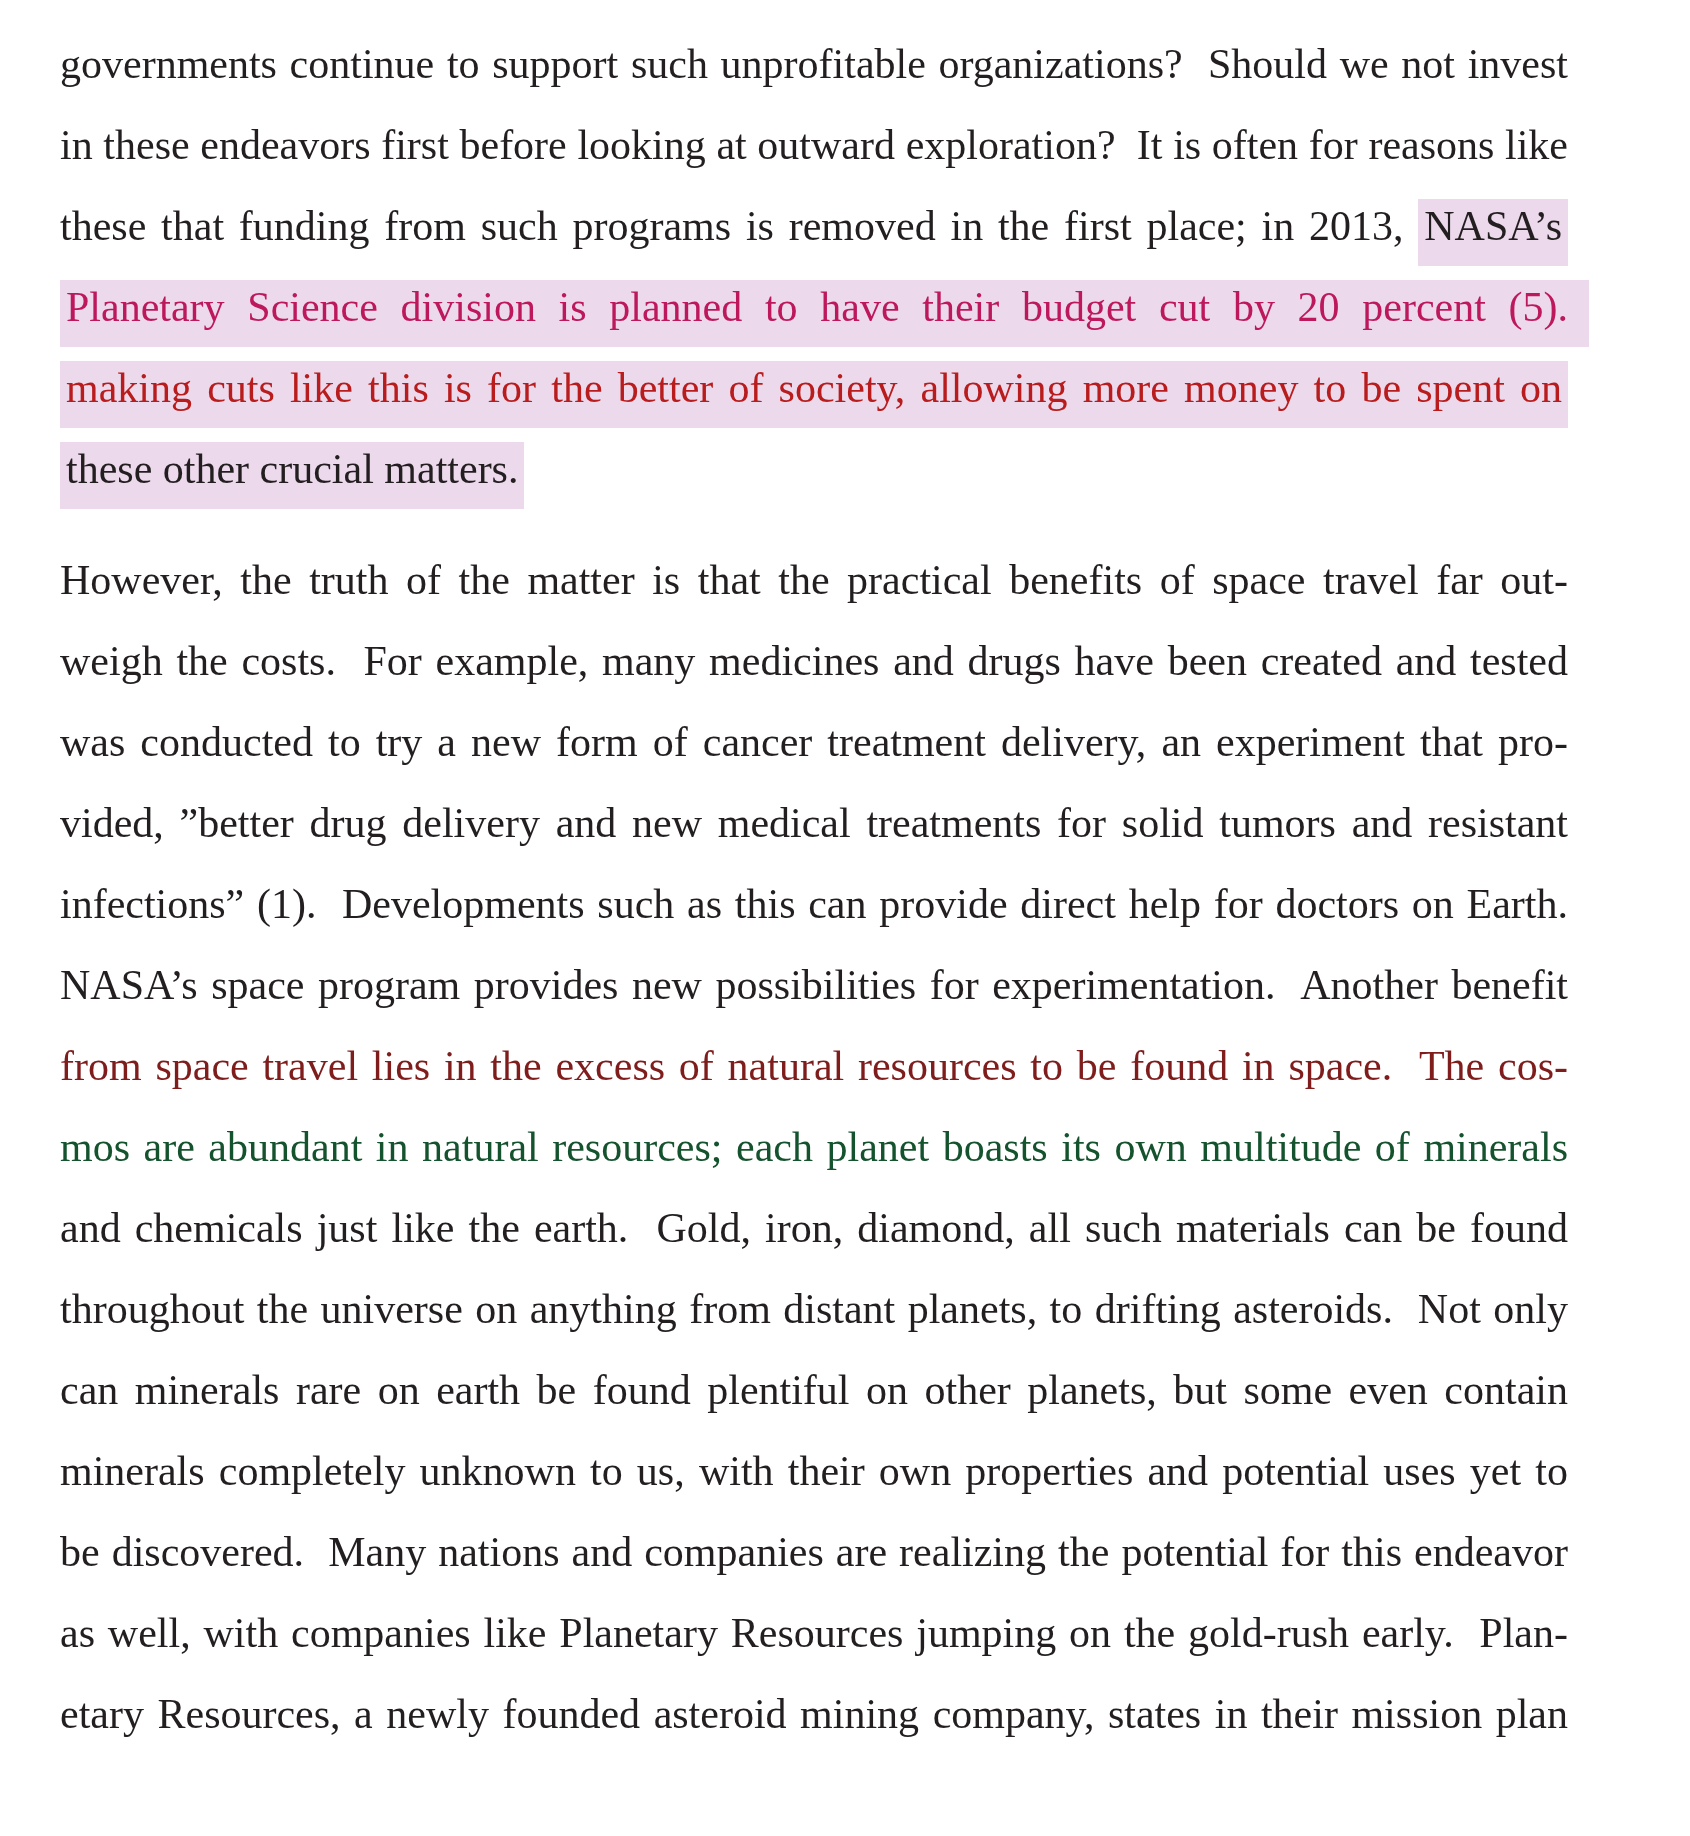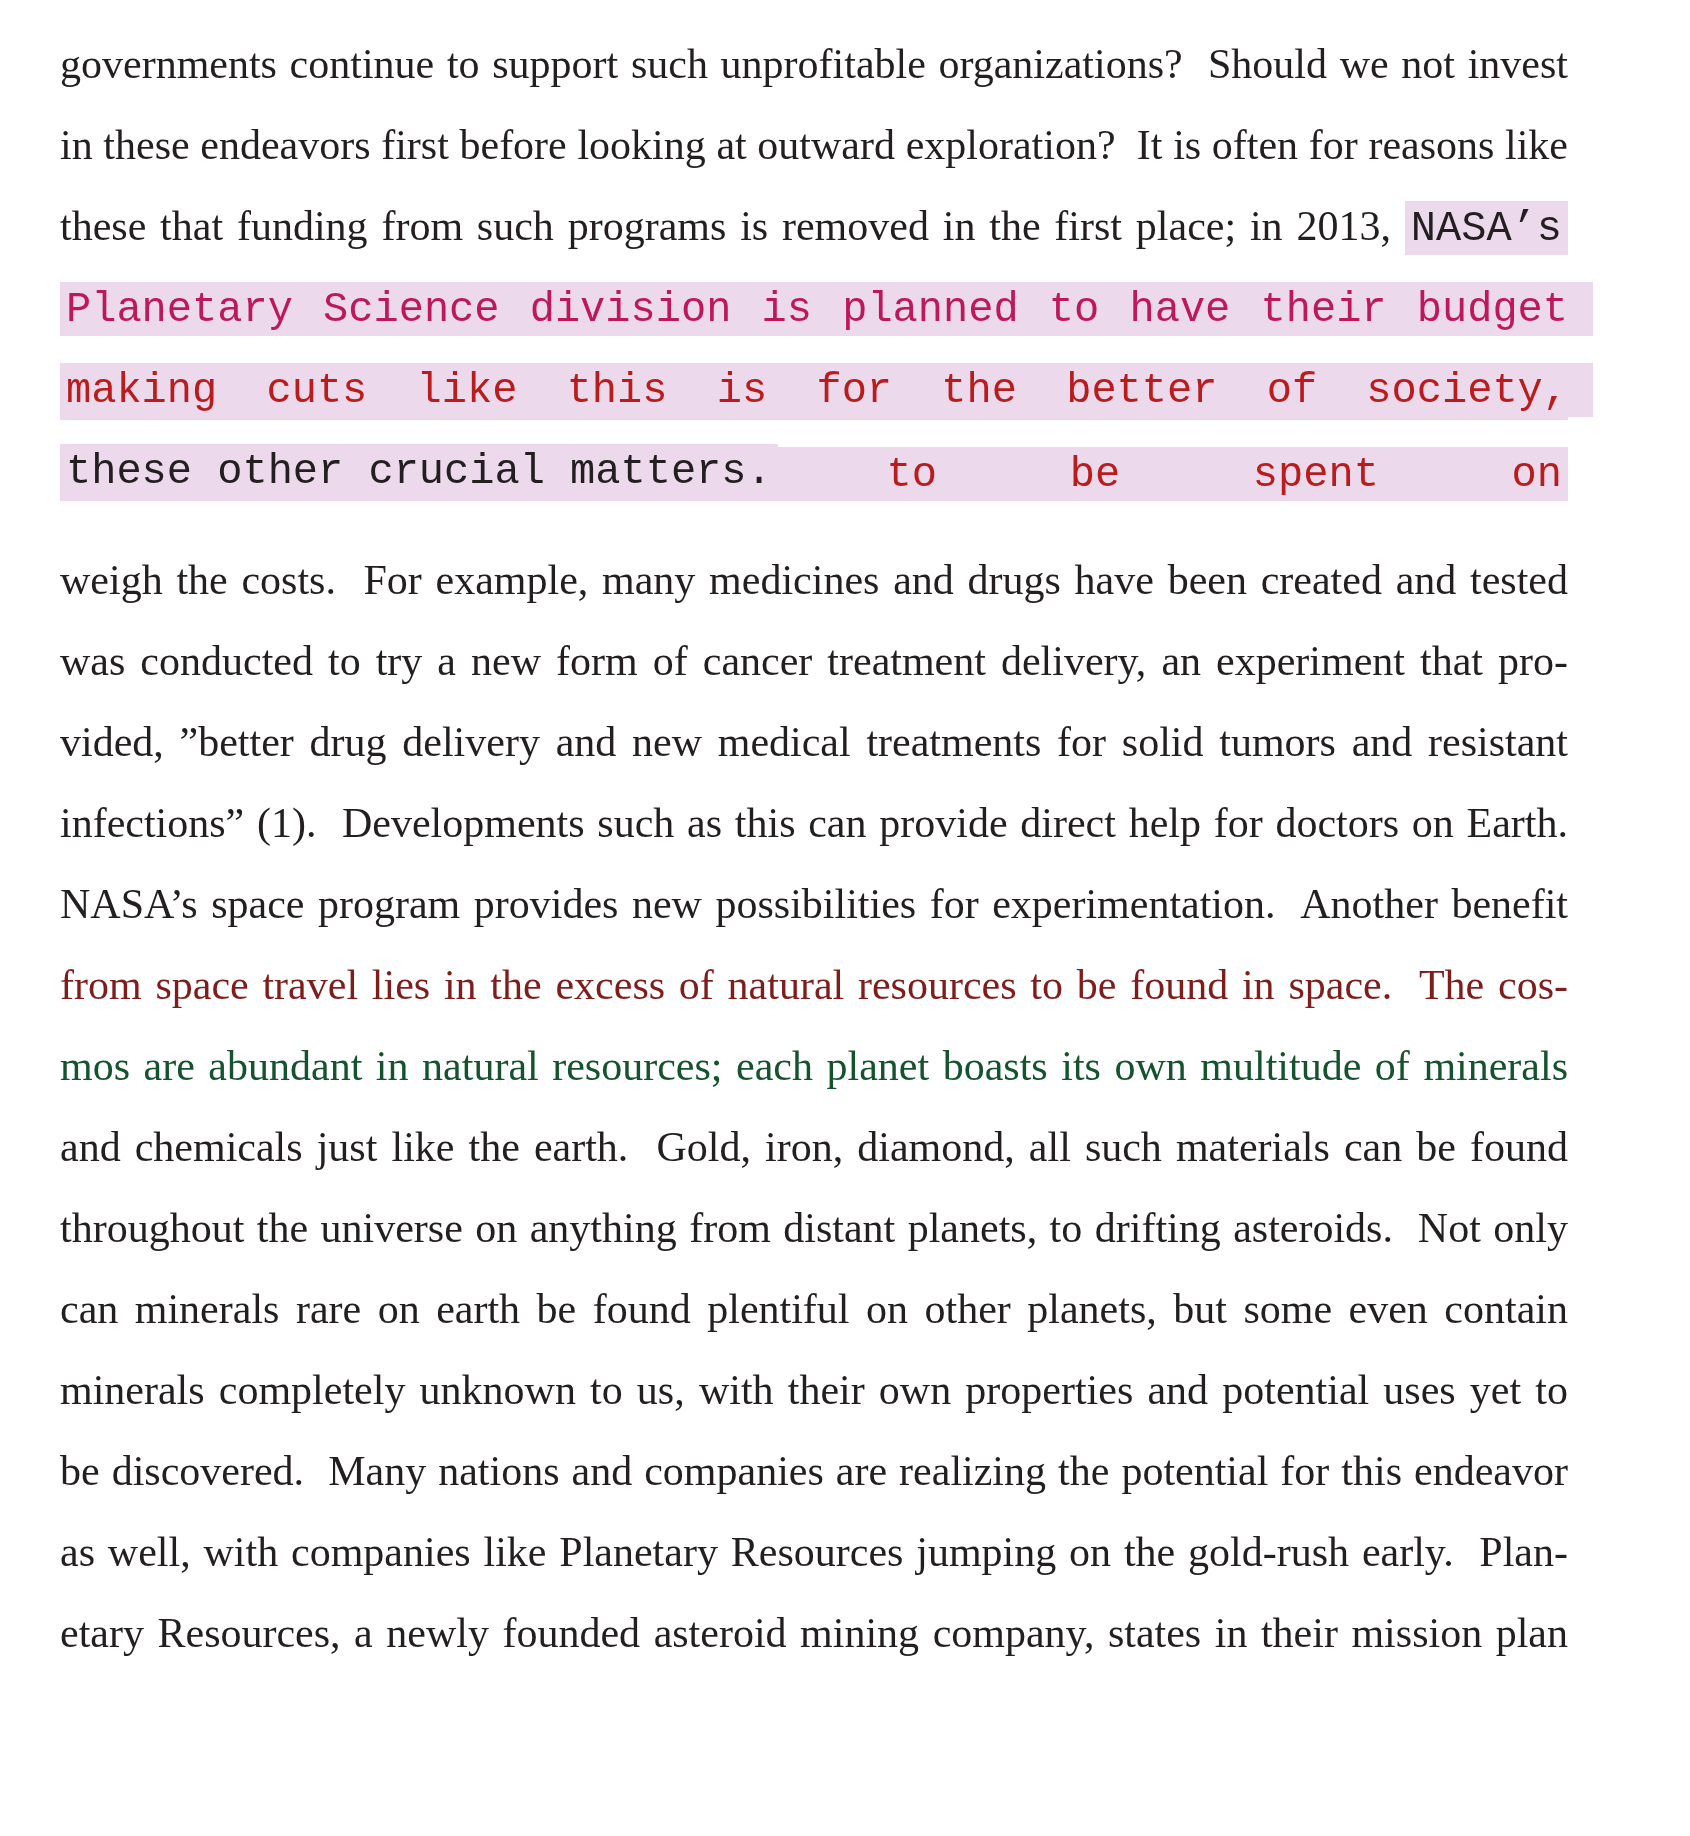--- a/index.html
+++ b/index.html
@@ -30,37 +30,37 @@
     color: #231f20;
     text-align: justify;
     text-align-last: justify;
     white-space: pre-wrap;
     overflow: visible;
   }
   .line.para-last {
     text-align-last: left;
   }
   .hl {
-    padding: 4px 6px 2px 6px;
-    font-family: Liberation Mono, monospace;
+    padding: 4px 6px 17px 6px;
   }
 </style>
 </head>
 <body>
 
 <main class="page" style="background: rgb(255, 255, 255);">
     <section class="para">
       <div class="line" style="color: rgb(35, 31, 32);"><span>governments continue to support such unprofitable organizations?  Should we not invest</span></div>
       <div class="line" style="color: rgb(35, 31, 32);"><span>in these endeavors first before looking at outward exploration?  It is often for reasons like</span></div>
       <div class="line" style="color: rgb(35, 31, 32);"><span>these that funding from such programs is removed in the first place; in 2013, </span><span class="hl" style="background: rgb(236, 217, 236);">NASA’s</span></div>
       <div class="line" style="color: #be185d;"><span class="hl" style="background: rgb(236, 217, 236);">Planetary Science division is planned to have their budget cut by 20 percent (5).  Perhaps</span></div>
       <div class="line" style="color: #b91c1c;"><span class="hl" style="background: rgb(236, 217, 236);">making cuts like this is for the better of society, allowing more money to be spent on</span></div>
       <div class="line para-last" style="color: rgb(35, 31, 32);"><span class="hl" style="background: rgb(236, 217, 236);">these other crucial matters.</span></div>
     </section>
     <section class="para">
+      <div class="line" style="color: rgb(35, 31, 32);"><span>However, the truth of the matter is that the practical benefits of space travel far out-</span></div>
       <div class="line" style="color: rgb(35, 31, 32);"><span>weigh the costs.  For example, many medicines and drugs have been created and tested</span></div>
       <div class="line" style="color: rgb(35, 31, 32);"><span>was conducted to try a new form of cancer treatment delivery, an experiment that pro-</span></div>
       <div class="line" style="color: rgb(35, 31, 32);"><span>vided, ”better drug delivery and new medical treatments for solid tumors and resistant</span></div>
       <div class="line" style="color: rgb(35, 31, 32);"><span>infections” (1).  Developments such as this can provide direct help for doctors on Earth.</span></div>
       <div class="line" style="color: rgb(35, 31, 32);"><span>NASA’s space program provides new possibilities for experimentation.  Another benefit</span></div>
       <div class="line" style="color: #7f1d1d;"><span>from space travel lies in the excess of natural resources to be found in space.  The cos-</span></div>
       <div class="line" style="color: #14532d;"><span>mos are abundant in natural resources; each planet boasts its own multitude of minerals</span></div>
       <div class="line" style="color: rgb(35, 31, 32);"><span>and chemicals just like the earth.  Gold, iron, diamond, all such materials can be found</span></div>
       <div class="line" style="color: rgb(35, 31, 32);"><span>throughout the universe on anything from distant planets, to drifting asteroids.  Not only</span></div>
       <div class="line" style="color: rgb(35, 31, 32);"><span>can minerals rare on earth be found plentiful on other planets, but some even contain</span></div>

